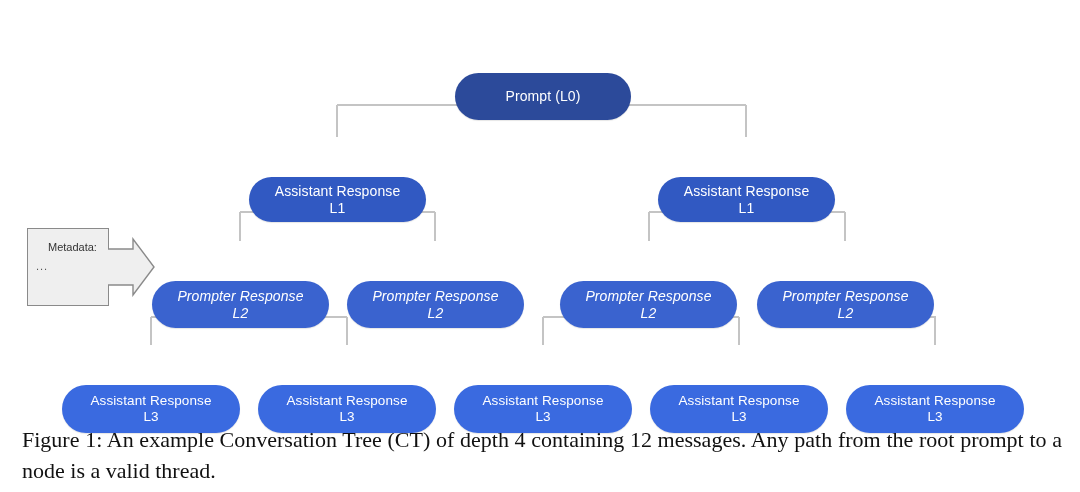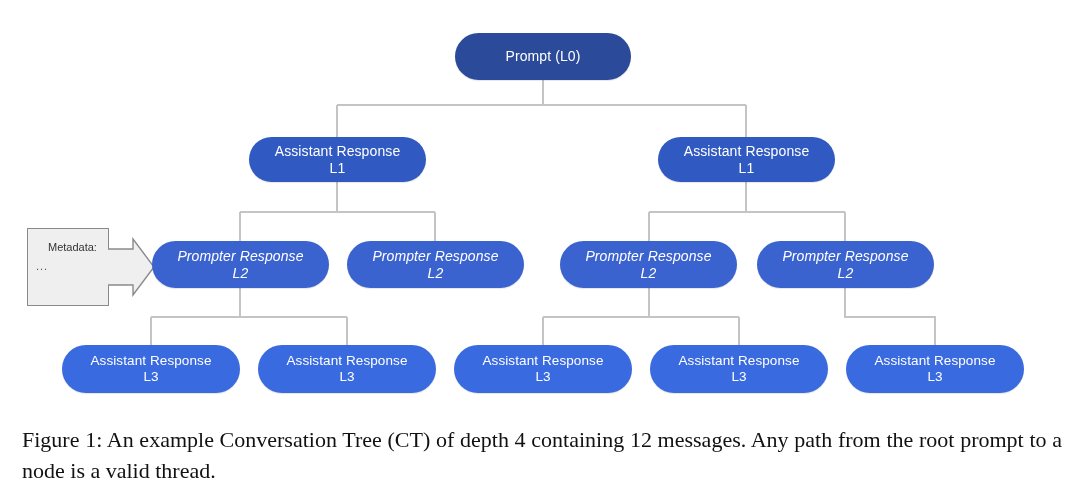--- a/index.html
+++ b/index.html
@@ -35,20 +35,21 @@
     align-items: center;
     justify-content: center;
     text-align: center;
     color: #ffffff;
     border-radius: 999px;
     line-height: 1.2;
     letter-spacing: .1px;
     white-space: pre-line;
     z-index: 3;
     box-shadow: 0 1px 1px rgba(0,0,0,0.10);
+    margin-top: 40px;
   }
   .node-l0 { background: #2c4a9a; font-size: 14px; }
   .node-l1 { background: #3159c2; font-size: 14px; }
   .node-l2 { background: #3a63cf; font-size: 14px; font-style: italic; }
   .node-l3 { background: #3a6ae0; font-size: 13.5px; }
 
   
   #metadata-callout {
     position: absolute;
     left: 27px; top: 228px;

